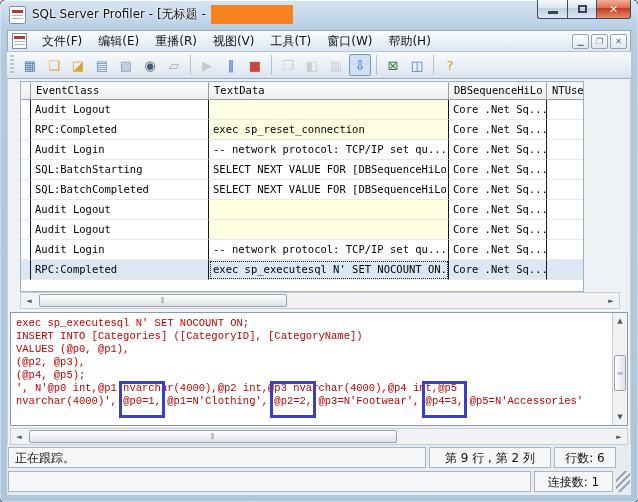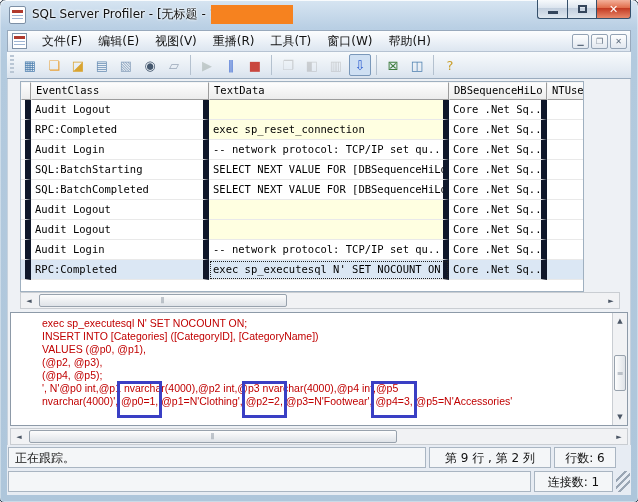--- a/index.html
+++ b/index.html
@@ -57,21 +57,21 @@
   .client{position:absolute;top:79px;left:7px;right:7px;height:366px;background:#eef1f5;border-left:1px solid #c7d2de;border-right:1px solid #c7d2de;}
 
   
   .grid{position:absolute;top:2px;left:12px;width:564px;height:211px;background:#fff;border:1px solid #9fb0c0;overflow:hidden;}
   .ghead{display:flex;height:18px;}
   .hcell{background:linear-gradient(#fdfdfd,#ececec);border:1px solid;border-color:#f4f4f4 #9c9c9c #9c9c9c #f4f4f4;
      font-family:"DejaVu Sans Mono","Liberation Mono",monospace;font-size:10.5px;line-height:15px;padding:0 4px;
      white-space:nowrap;overflow:hidden;flex:none;}
   .g-row{display:flex;height:20px;}
   .gcell{font-family:"DejaVu Sans Mono","Liberation Mono",monospace;font-size:10.5px;line-height:19px;padding:0 4px;
-     white-space:nowrap;overflow:hidden;border-bottom:1px solid #e9e9e9;border-right:6px solid #0f172a;flex:none;}
+     white-space:nowrap;overflow:hidden;border-bottom:1px solid #e9e9e9;border-right:1px solid #0f172a;flex:none;}
   .c0{width:10px;padding:0;}
   .c1{width:178px;}
   .c2{width:240px;}
   .c3{width:98px;}
   .c4{width:72px;}
   .cell-yellow{background:#ffffe1;}
   .row-selected .gcell{background:#dbe7f4;}
   .row-selected .gcell.focus-cell{outline:1px dotted #222;outline-offset:-2px;}
 
   
@@ -81,22 +81,22 @@
   .sb-arrow{position:absolute;width:16px;height:15px;top:0;display:flex;align-items:center;justify-content:center;
      font-size:7px;color:#4b5665;}
   .sb-left{left:0;} .sb-right{right:0;}
   .hthumb{position:absolute;top:1px;height:13px;border:1px solid #98a2ad;border-radius:2px;
      background:linear-gradient(#fdfdfd,#dfe3e8);display:flex;align-items:center;justify-content:center;
      font-size:8px;color:#8d97a2;letter-spacing:1px;}
 
   
   .detail{position:absolute;top:233px;left:2px;width:618px;height:114px;background:#fff;border:1px solid #8d9aa8;overflow:hidden;}
   .sql-area{position:absolute;left:0;top:0;right:15px;bottom:0;padding:4px 0 0 5px;overflow:hidden;}
-  .sqline{font-family:Liberation Sans, sans-serif;font-size:10.5px;line-height:13px;
-     white-space:pre;color:#c00000;margin-left:26px;}
+  .sqline{font-family:Liberation Mono, monospace;font-size:10.5px;line-height:13px;
+     white-space:pre;color:#c00000;}
   .boxed{position:relative;z-index:2;border:3px solid #3a3fc4;padding:11px 1px 8px 1px;margin:-11px -4px 0 -4px;}
   .vscroll{position:absolute;top:0;right:0;bottom:0;width:15px;background:#f1f2f4;border-left:1px solid #c9cdd2;}
   .vs-arrow{position:absolute;left:0;width:14px;height:14px;display:flex;align-items:center;justify-content:center;
      font-size:7px;color:#4b5665;}
   .vs-up{top:1px;} .vs-down{bottom:1px;}
   .vthumb{position:absolute;left:1px;top:42px;width:12px;height:36px;border:1px solid #98a2ad;border-radius:2px;
      background:linear-gradient(90deg,#fdfdfd,#dfe3e8);display:flex;align-items:center;justify-content:center;
      font-size:8px;color:#8d97a2;}
 
   
@@ -132,22 +132,22 @@
           <span>✕</span>
         </div>
     </div>
   </div>
 
   <div class="menubar">
     <span class="mdi-doc-icon"></span>
     <span id="menu-items" style="display:flex;">
         <span class="menu-item">文件(F)</span>
         <span class="menu-item">编辑(E)</span>
+        <span class="menu-item">重播(R)</span>
         <span class="menu-item">视图(V)</span>
-        <span class="menu-item">重播(R)</span>
         <span class="menu-item">工具(T)</span>
         <span class="menu-item">窗口(W)</span>
         <span class="menu-item">帮助(H)</span>
       </span>
     <div class="mdi-btns">
       <div class="mdibtn">
           <span>▁</span>
         </div>
       <div class="mdibtn">
           <span>❐</span>

